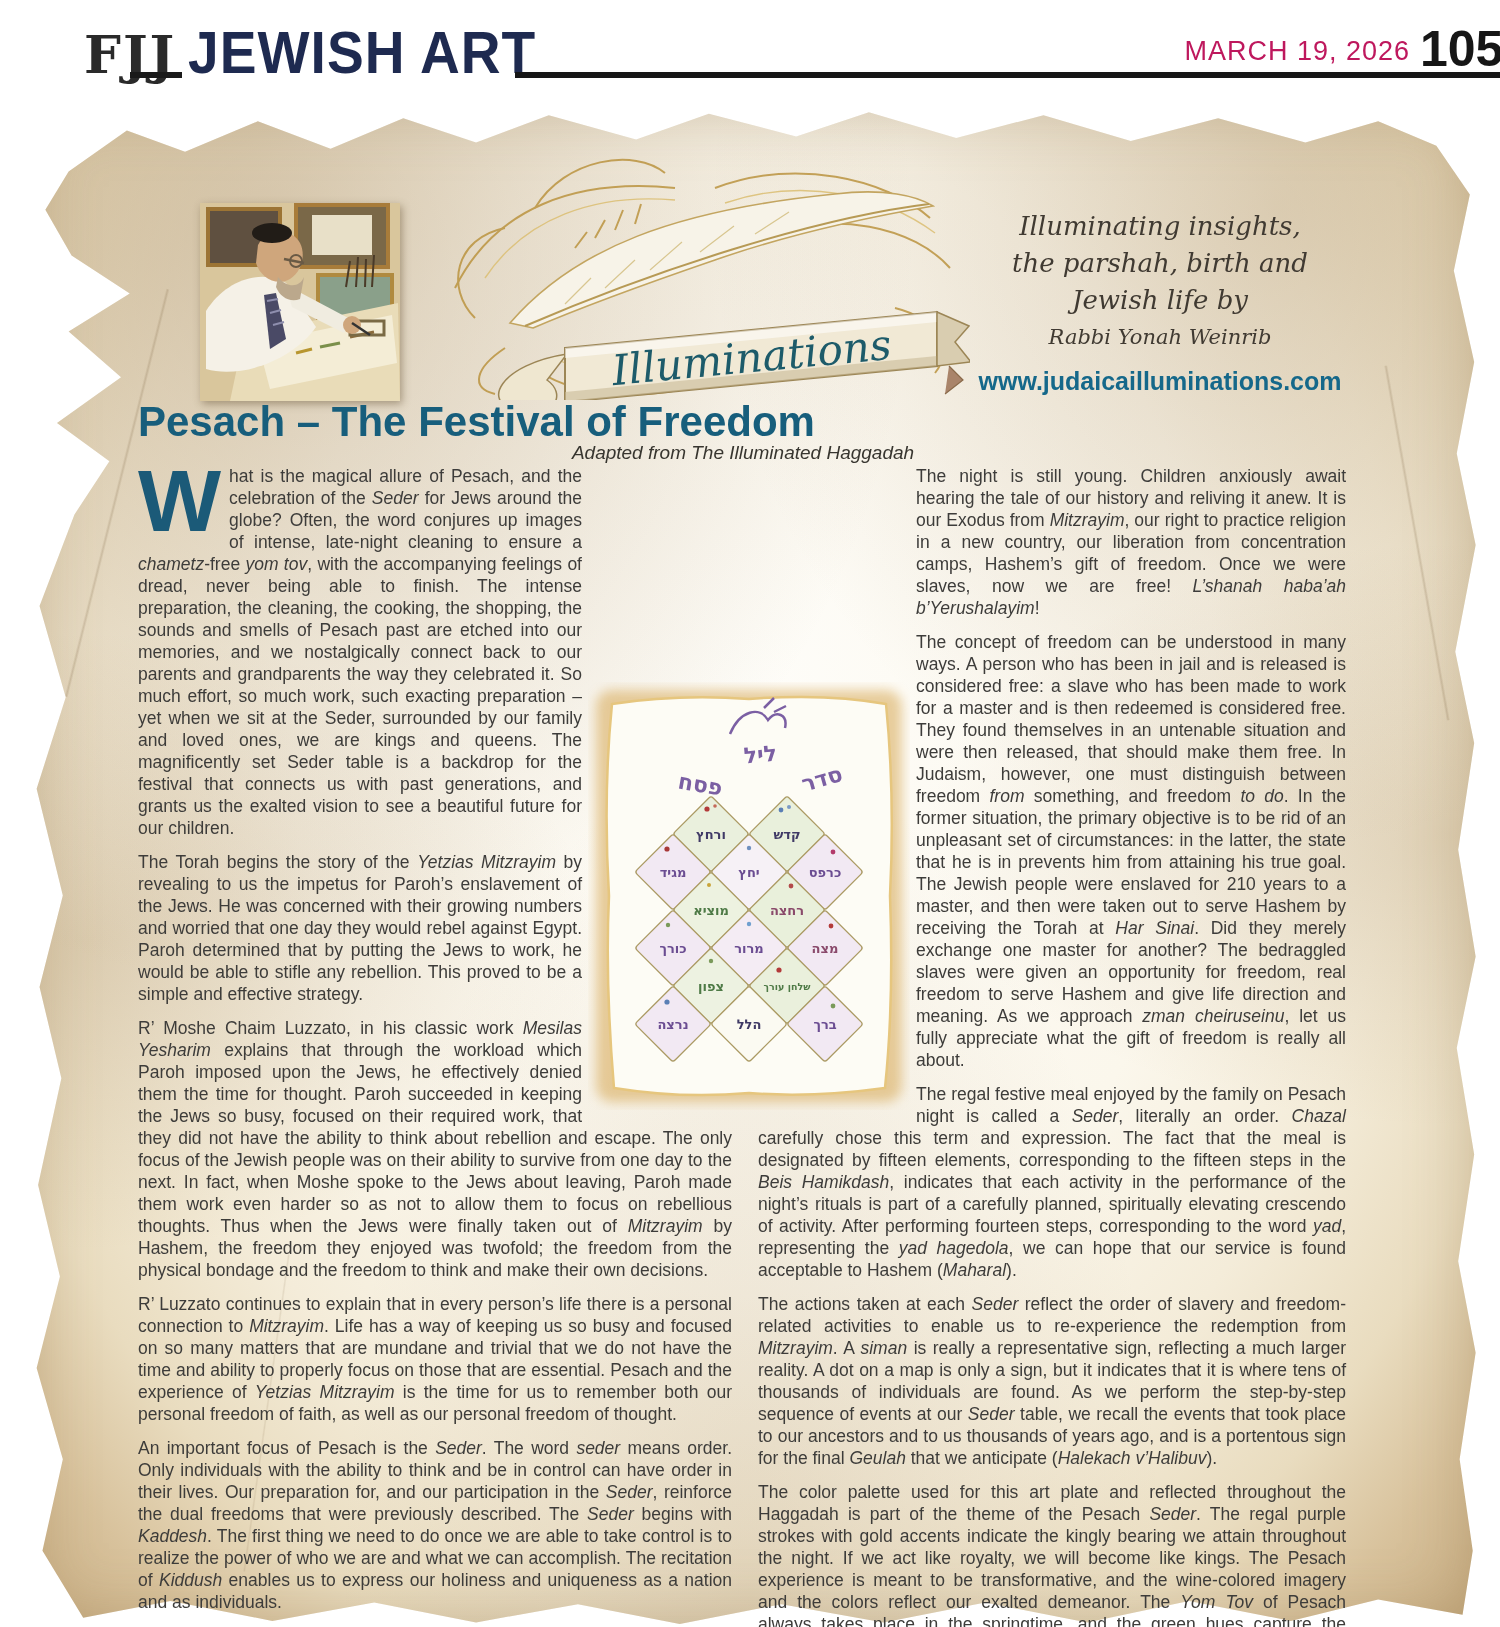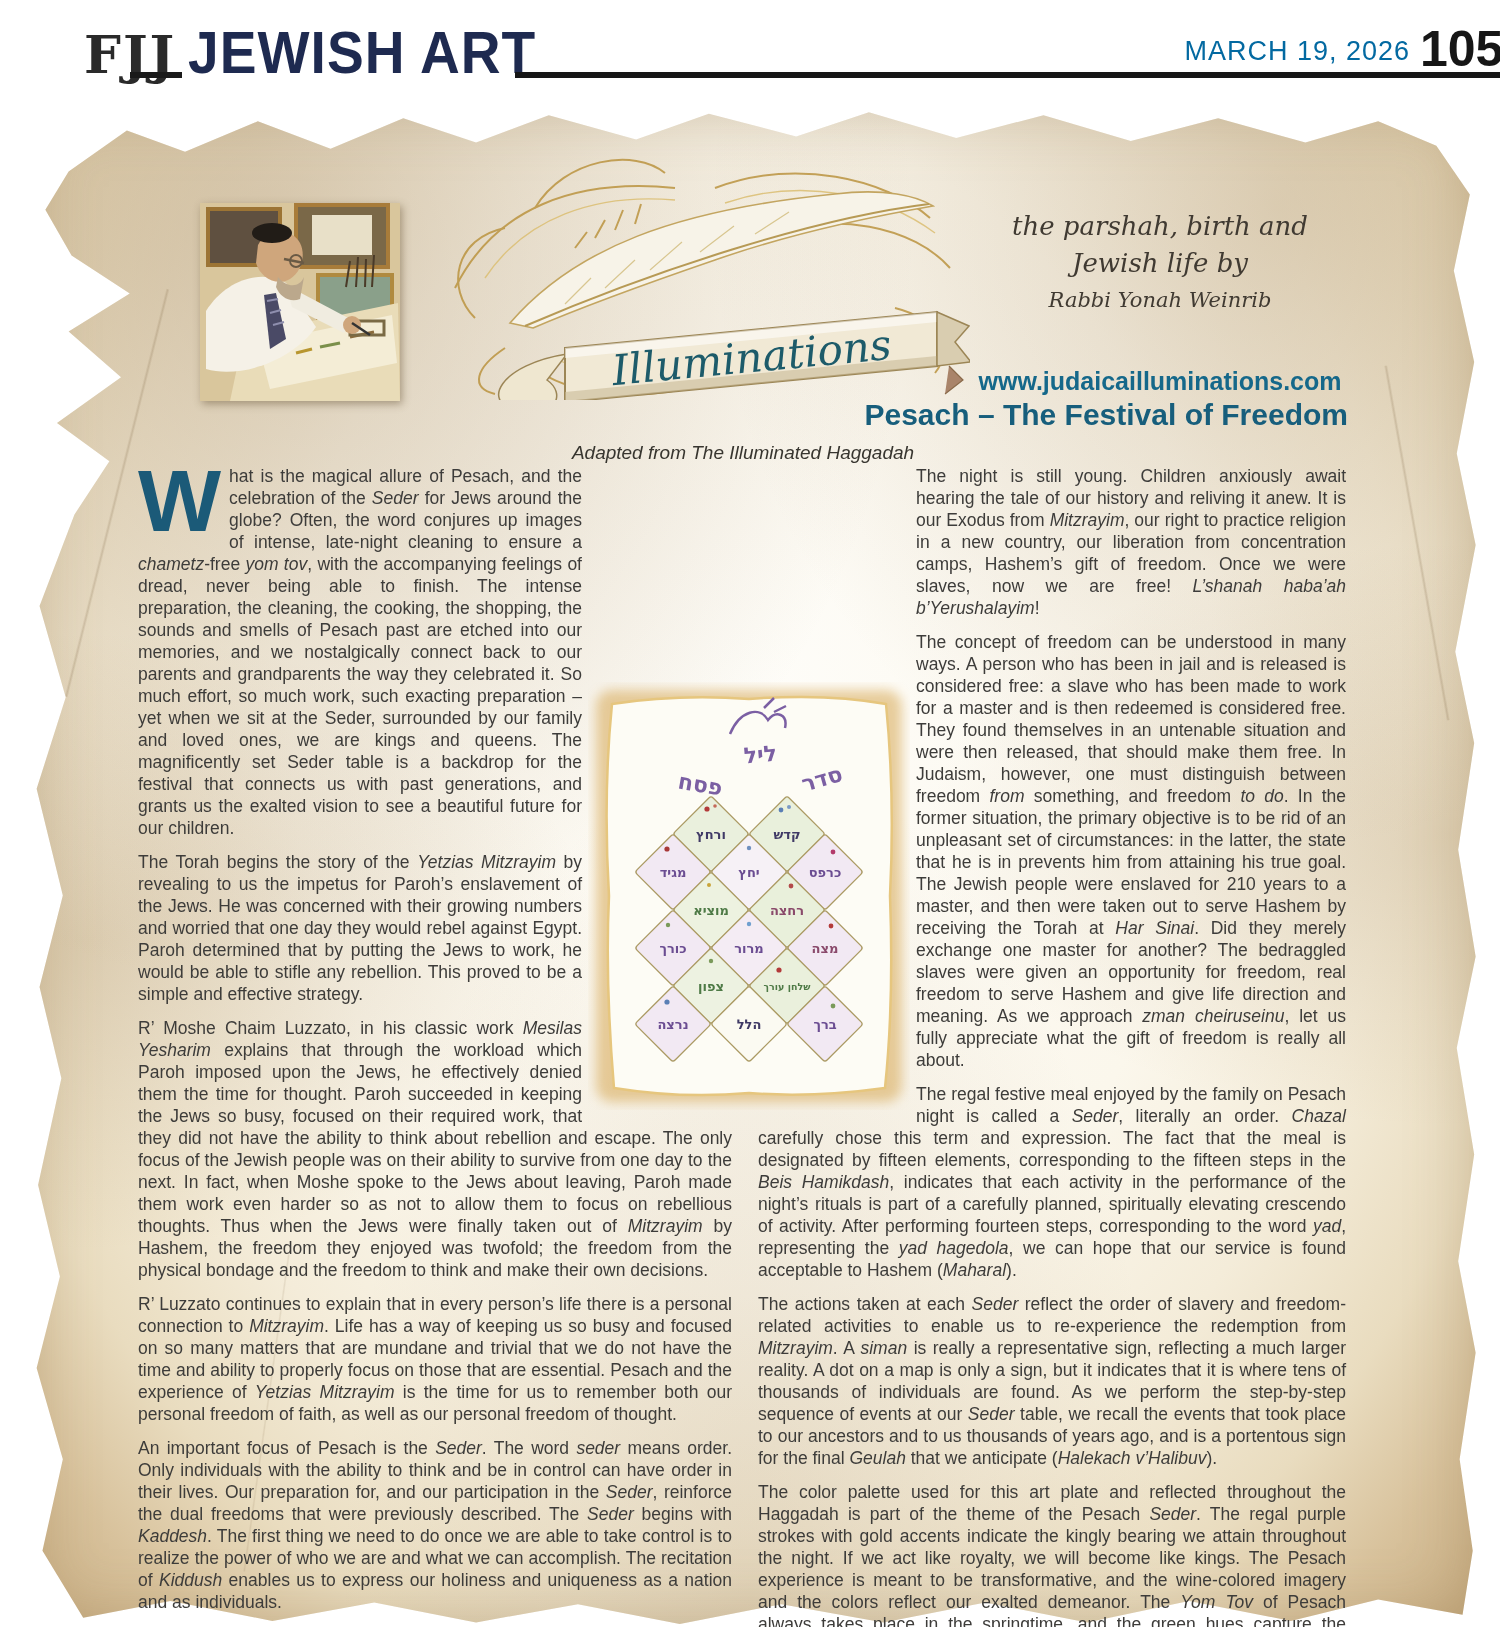--- a/index.html
+++ b/index.html
@@ -7,21 +7,21 @@
         font-family:"Liberation Sans",sans-serif;color:#3d3c3a;}
 
   
   .fjj{position:absolute;left:40px;top:24px;font-family:"DejaVu Serif",serif;font-weight:bold;
        font-size:52px;color:#2a2a2a;letter-spacing:2px;margin-left:44px;}
   .fjj-underscore{position:absolute;left:130px;top:72px;width:52px;height:6px;background:#1a1a1a;}
   .section-title{position:absolute;left:188px;top:18px;font-size:53px;font-weight:bold;
        color:#1e2a50;letter-spacing:1px;transform:scale(1.04,1.12);transform-origin:left top;}
   .header-rule{position:absolute;left:515px;top:72px;width:985px;height:6px;background:#161616;}
   .header-date{position:absolute;left:1080px;top:36px;width:330px;text-align:right;
-       font-size:27px;font-weight:500;color:#0369a1;letter-spacing:1px;}
+       font-size:27px;font-weight:500;color:#be185d;letter-spacing:1px;}
   .page-number{position:absolute;left:1420px;top:20px;font-size:50px;font-weight:bold;color:#161616;}
 
   
   .parchment{position:absolute;left:25px;top:103px;width:1455px;height:1524px;
     background:
       radial-gradient(ellipse at 16% 9%, rgba(160,130,88,.38), transparent 38%),
       radial-gradient(ellipse at 86% 7%, rgba(160,130,88,.30), transparent 32%),
       radial-gradient(ellipse at 4% 55%, rgba(168,138,94,.30), transparent 26%),
       radial-gradient(ellipse at 98% 48%, rgba(168,138,94,.26), transparent 26%),
       radial-gradient(ellipse at 50% 98%, rgba(168,138,94,.22), transparent 40%),
@@ -37,22 +37,22 @@
   .author-photo{position:absolute;left:200px;top:203px;width:200px;height:198px;
      box-shadow:2px 3px 8px rgba(90,70,40,.45);}
   .banner-illustration{position:absolute;left:415px;top:118px;width:555px;height:282px;}
   .tagline{position:absolute;left:965px;top:208px;width:390px;text-align:center;
      font-family:"DejaVu Serif",serif;font-style:italic;color:#403a32;font-size:26px;line-height:37px;}
   .tagline .author-line{font-size:21px;}
   .website{position:absolute;left:965px;top:367px;width:390px;text-align:center;
      font-size:25px;font-weight:bold;color:#15688a;cursor:pointer;}
 
   
-  .article-title{position:absolute;left:138px;top:398px;width:1210px;text-align:right;
-     font-size:30px;font-weight:bold;color:#175e7c;}
+  .article-title{position:absolute;left:138px;top:398px;width:1210px;text-align:left;
+     font-size:42px;font-weight:bold;color:#175e7c;}
   .article-subtitle{position:absolute;left:138px;top:442px;width:1210px;text-align:center;
      font-style:italic;font-size:19px;color:#37352f;}
 
   .col{position:absolute;top:465px;font-size:17.5px;line-height:22px;text-align:justify;color:#3d3c3a;}
   .col-left{left:138px;width:594px;}
   .col-right{left:758px;width:588px;}
   .body-p{margin:0 0 12px 0;}
   .body-p i{font-style:italic;}
   .dropcap{float:left;font-size:88px;line-height:64px;font-weight:bold;color:#1b5a78;
      padding:4px 8px 0 0;font-family:"Liberation Sans",sans-serif;}
@@ -148,20 +148,21 @@
 
     <polygon points="150,230 522,194 522,248 150,284" fill="#f1e9d5" stroke="#9c8656" stroke-width="2"></polygon>
     <polygon points="150,230 522,194 522,204 150,240" fill="#ffffff" opacity="0.55"></polygon>
     <polygon points="150,274 522,238 522,248 150,284" fill="#c9bb97" opacity="0.6"></polygon>
     <path d="M522,194 L554,208 L540,224 L556,244 L522,248 Z" fill="#d9cdb0" stroke="#9c8656" stroke-width="1.5"></path>
     <path d="M534,248 L548,262 L530,276" fill="#a9846a" stroke="#8a6a4a" stroke-width="1.2"></path>
     <text x="338" y="254" text-anchor="middle" transform="rotate(-5.4 338 254)" font-family="DejaVu Serif, serif" font-style="italic" font-size="42" fill="#1d5b6a">Illuminations</text>
   </svg>
 
   <div class="tagline">
+    <div>Illuminating insights,</div>
     <div>the parshah, birth and</div>
     <div>Jewish life by</div>
     <div class="author-line">Rabbi Yonah Weinrib</div>
   </div>
   <div class="website">www.judaicailluminations.com</div>
 
   <div class="article-title">Pesach – The Festival of Freedom</div>
   <div class="article-subtitle">Adapted from The Illuminated Haggadah</div>
 
   <div class="col col-left">

